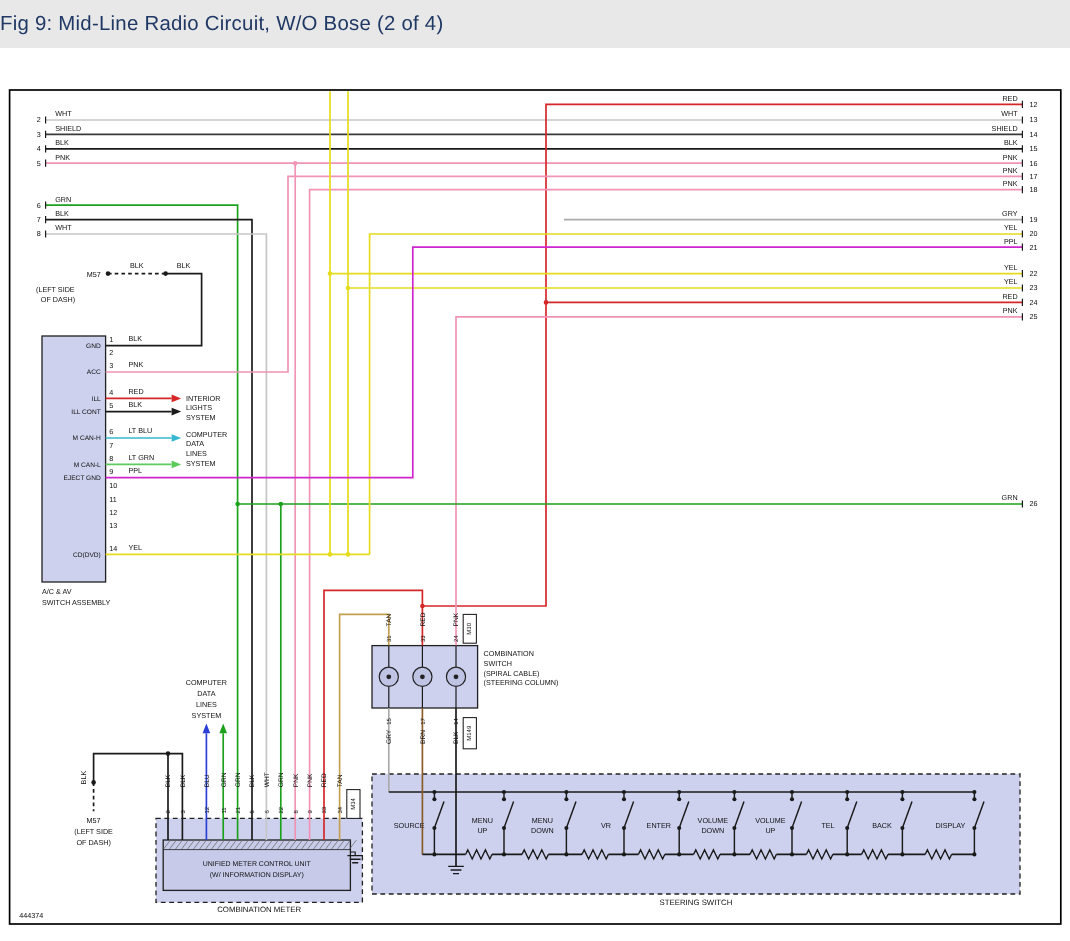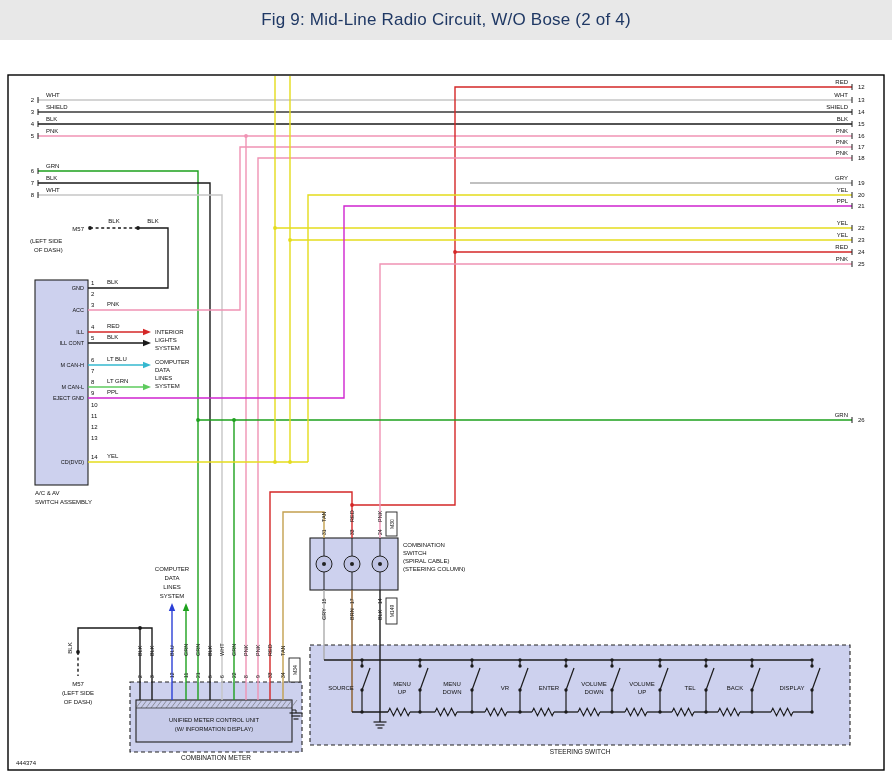--- a/index.html
+++ b/index.html
@@ -1,17 +1,17 @@
 <!DOCTYPE html>
 <html><head>
 <meta charset="utf-8">
 <style>
   html,body{margin:0;padding:0;background:#fff;}
   .page{position:relative;width:892px;height:784px;background:#fff;overflow:hidden;font-family:"Liberation Sans",sans-serif;}
-  .header{position:absolute;top:0;left:0;width:892px;height:40px;background:#e8e8e8;display:flex;align-items:center;justify-content:center;}
+  .header{position:absolute;top:0;left:0;width:892px;height:40px;background:#e8e8e8;display:flex;align-items:center;}
   .header h1{margin:0;font-size:17px;font-weight:400;color:#1f3864;letter-spacing:.2px;font-family:"Liberation Sans",sans-serif;}
   svg{position:absolute;top:0;left:0;}
   svg text{font-family:"Liberation Sans",sans-serif;fill:#101010;}
 </style>
 </head>
 <body>
 
 <div class="page">
   <div class="header">
     <h1>Fig 9: Mid-Line Radio Circuit, W/O Bose (2 of 4)</h1>

